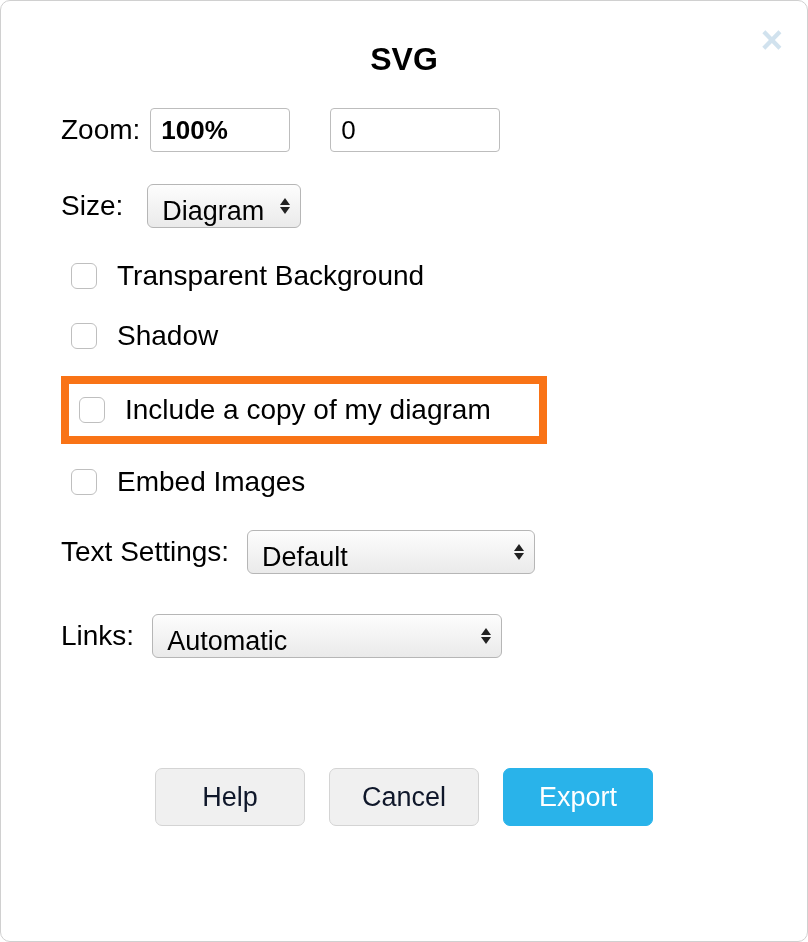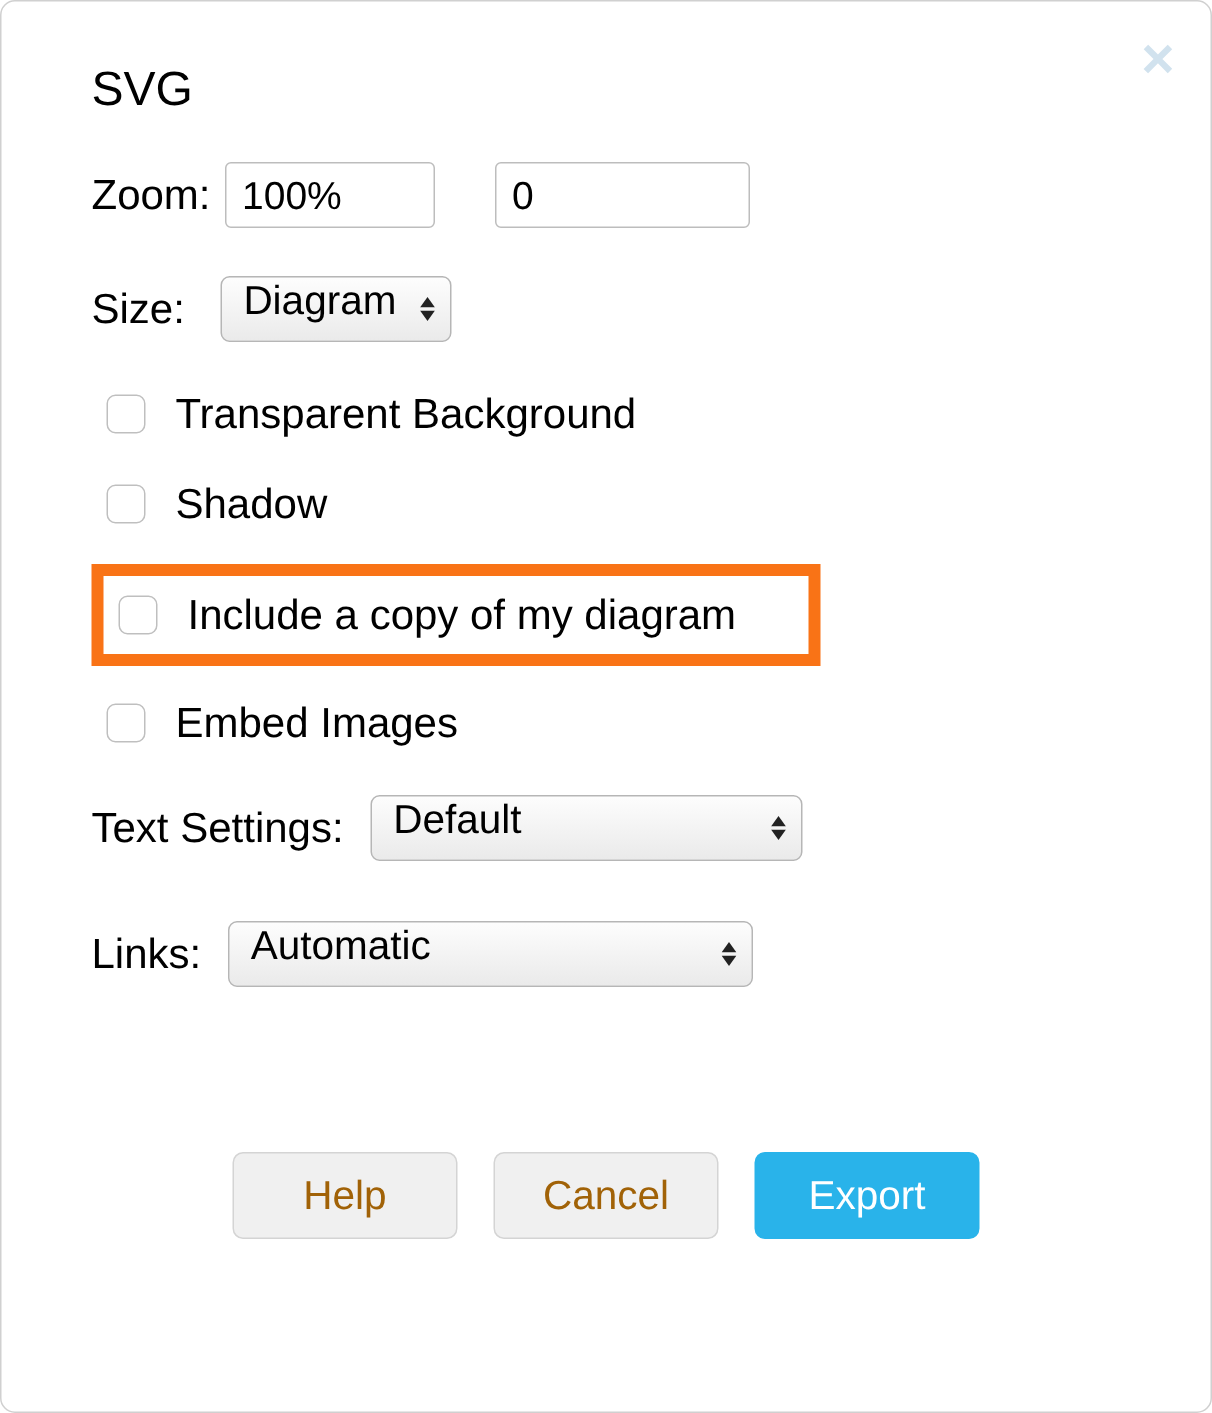--- a/index.html
+++ b/index.html
@@ -21,46 +21,47 @@
   .close-x {
     position: absolute;
     top: 20px; right: 24px;
     font-size: 38px;
     font-weight: 700;
     color: #d1e2ee;
     cursor: pointer;
     line-height: 1;
   }
   .title {
+    text-align: center;
     font-size: 32px;
-    font-weight: 400;
+    font-weight: 700;
     margin-top: 10px;
     margin-bottom: 30px;
   }
   .row {
     display: flex;
     align-items: center;
     font-size: 28px;
     margin-bottom: 32px;
   }
   .label { margin-right: 10px; }
   .text-input {
     height: 44px;
     border: 1px solid #bdbdbd;
     border-radius: 4px;
     font-size: 26px;
     padding: 0 10px;
     background: #fff;
   }
-  .zoom-input { width: 140px; }
+  .zoom-input { width: 140px; font-weight: bold; }
   .bw-input   { width: 170px; }
   .gap        { width: 40px; }
   .select {
     display: inline-flex;
-    align-items: flex-start;
+    align-items: flex-end;
     height: 44px;
     padding: 0 36px 0 14px;
     font-size: 27px;
     background: linear-gradient(to bottom, #fdfdfd 0%, #eaeaea 100%);
     border: 1px solid #b6b6b6;
     border-radius: 6px;
     position: relative;
     cursor: pointer;
   }
   .select .arrow {
@@ -116,21 +117,21 @@
     border-radius: 7px;
     cursor: pointer;
     display: inline-flex;
     align-items: center;
     justify-content: center;
     padding: 0 26px;
   }
   .btn-default {
     background: #f0f0f0;
     border: 1px solid #d4d4d4;
-    color: #a16207;
+    color: #0f172a;
   }
   .btn-primary {
     background: #29b3ea;
     border: 1px solid #29b3ea;
     color: #fff;
     font-weight: 400;
   }
 </style>
 </head>
 <body>

